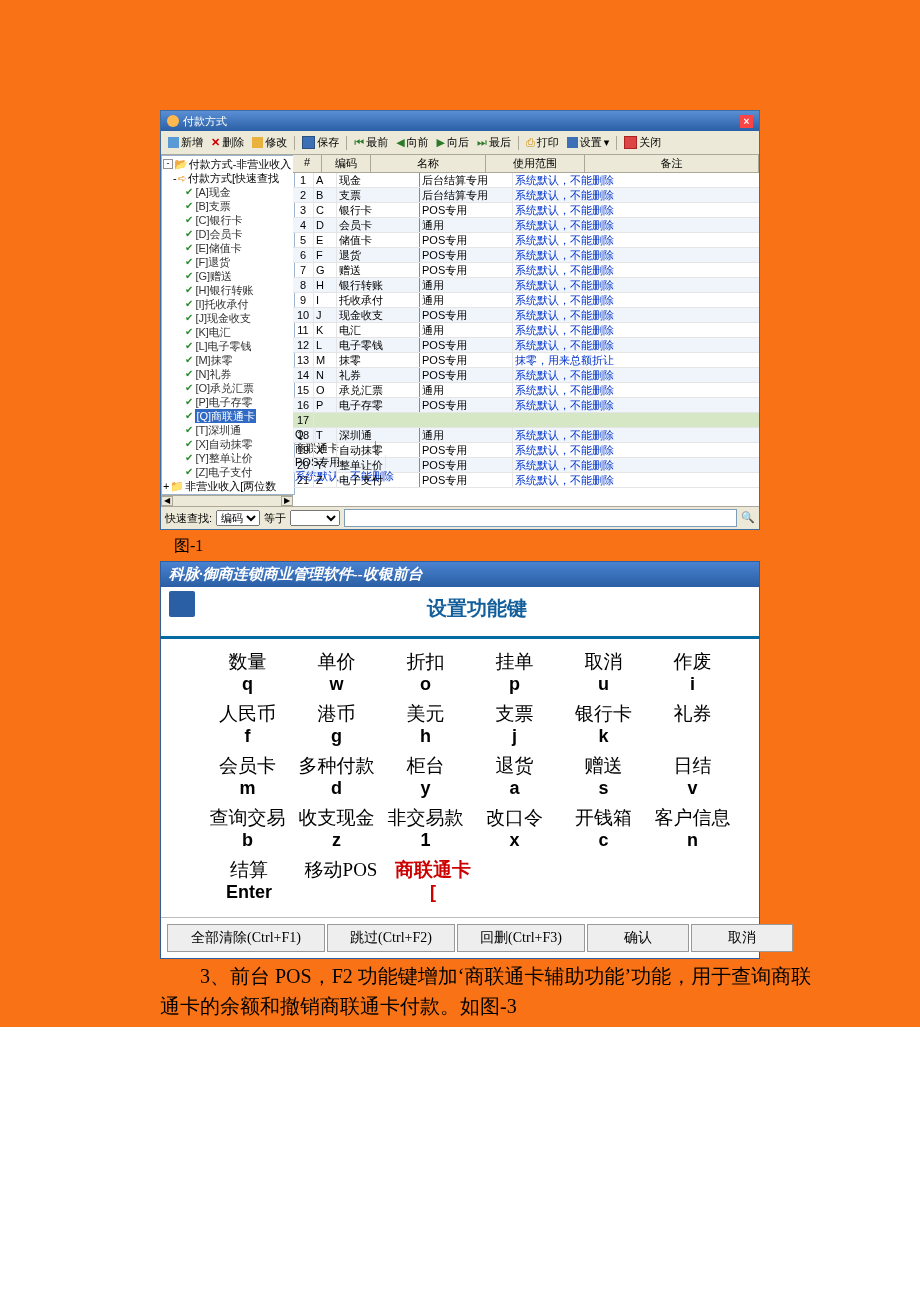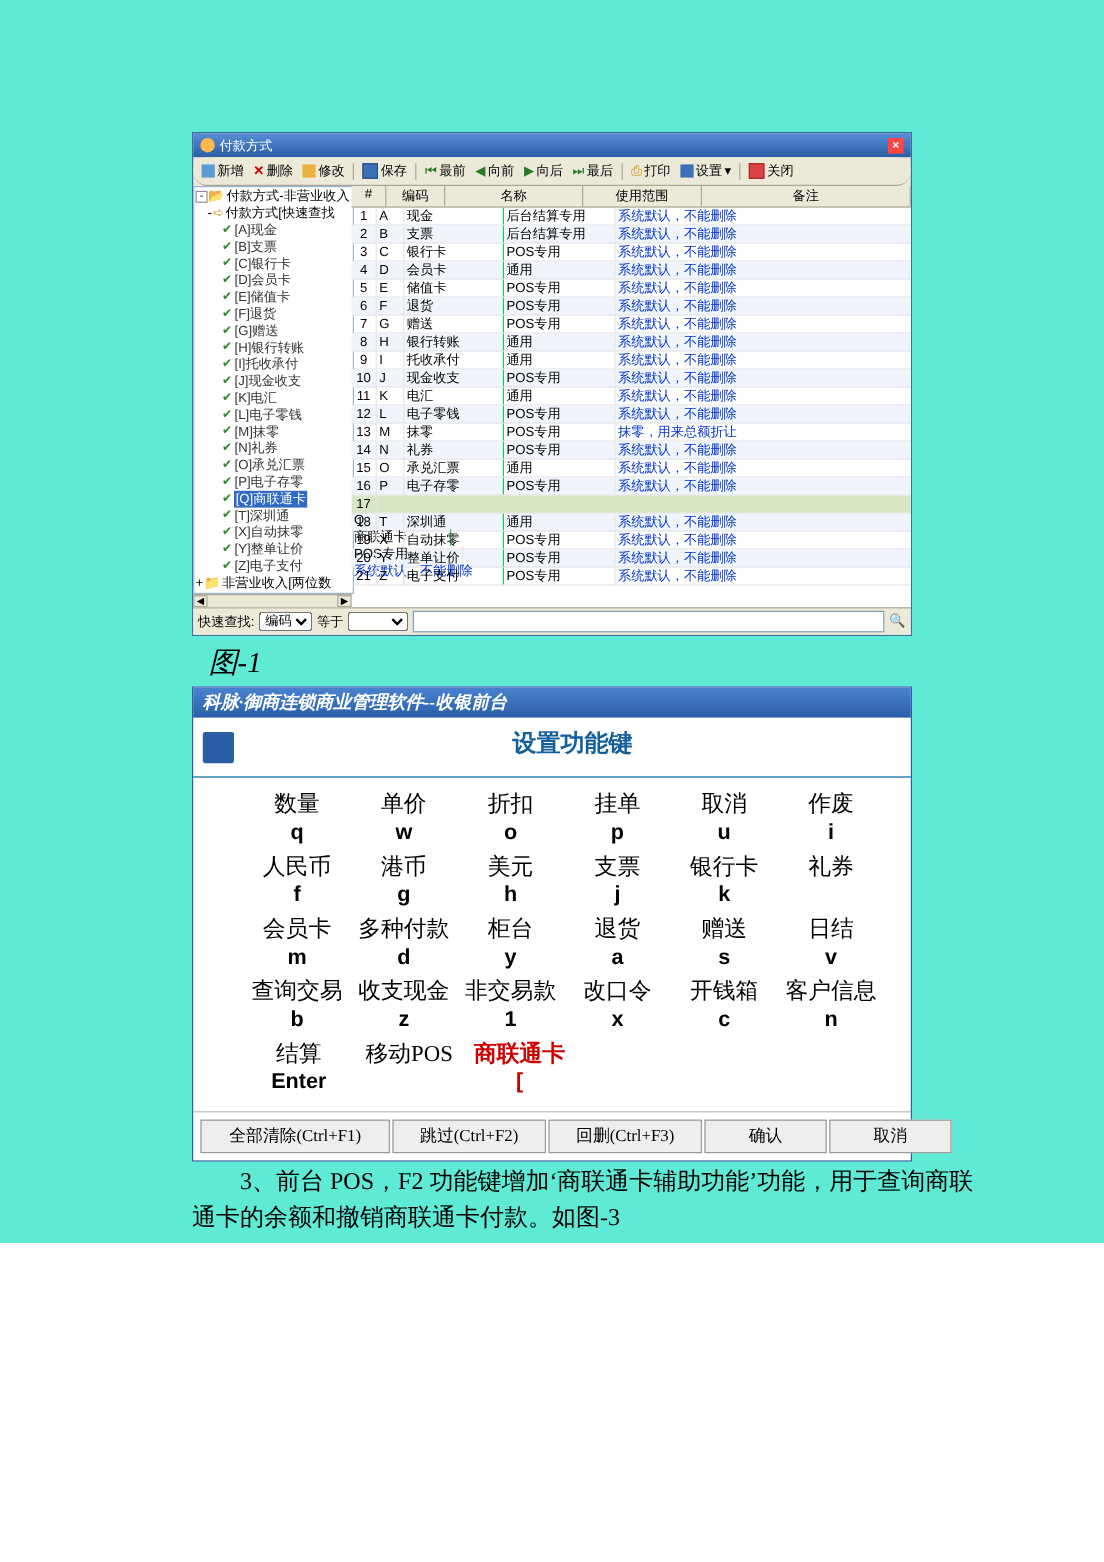--- a/index.html
+++ b/index.html
@@ -1,21 +1,21 @@
 <!DOCTYPE html>
 <html><head>
 <meta charset="utf-8">
 <style>
 body { margin:0; padding:0; font-family:"SimSun","Microsoft YaHei",sans-serif; background:#fff; color:#000; font-size:14px; }
-.page { width:920px; margin:0 auto; background:#5eead4; padding-top:110px; padding-left:160px; padding-right:106px; box-sizing:border-box; }
+.page { width:920px; margin:0 auto; background:#f97316; padding-top:110px; padding-left:160px; padding-right:106px; box-sizing:border-box; }
 .win1 { border:1px solid #3a6ea5; width:598px; background:#ece9d8; position:relative; }
 .titlebar { background:linear-gradient(#5a8fd6,#2a5fa5); color:#fff; font-size:11px; padding:2px 6px; display:flex; align-items:center; height:16px; }
 .titlebar .ticon { width:12px; height:12px; background:#ffb84d; border-radius:50%; margin-right:4px; display:inline-block; }
 .titlebar .close { margin-left:auto; width:13px; height:13px; background:#f44; color:#fff; text-align:center; line-height:13px; font-size:10px; font-weight:bold; cursor:pointer; }
-.toolbar1 { background:#ece9d8; border-bottom:1px solid #aca899; padding:3px 4px; display:flex; align-items:center; gap:2px; font-size:11px;border-radius:12px; }
+.toolbar1 { background:#ece9d8; border-bottom:1px solid #aca899; padding:3px 4px; display:flex; align-items:center; gap:2px; font-size:11px; }
 .toolbar1 .tbtn { display:inline-flex; align-items:center; gap:2px; padding:1px 3px; cursor:pointer; }
 .toolbar1 .sep { width:1px; height:14px; background:#aca899; margin:0 2px; }
 .sq-icon { width:11px; height:11px; display:inline-block; }
 .body1 { display:flex; background:#fff; }
 .tree { width:130px; border:1px solid #9db4cc; background:#fff; font-size:11px; line-height:14px; padding:1px; overflow:hidden; }
 .tree-node { white-space:nowrap; }
 .tree-root { display:flex; align-items:center; gap:1px; }
 .tree-root .minus { width:8px; height:8px; border:1px solid #919191; text-align:center; line-height:6px; font-size:9px; }
 .tree-leaf { padding-left:22px; display:flex; align-items:center; gap:2px; color:#333; }
 .tree-leaf .chk { color:#2a8a2a; font-size:10px; }
@@ -30,26 +30,26 @@
 .grow { display:flex; border-bottom:1px solid #e5e5e5; height:14px; line-height:14px; }
 .gc1{width:20px;text-align:center;border-right:1px solid #e5e5e5;}
 .gc2{width:20px;border-right:1px solid #e5e5e5;padding-left:2px;}
 .gc3{width:80px;border-right:1px solid #22c55e;padding-left:2px;}
 .gc4{width:90px;border-right:1px solid #e5e5e5;padding-left:2px;}
 .gc5{flex:1;padding-left:2px;color:#0033cc;}
 .qfind { background:#ece9d8; border-top:1px solid #aca899; padding:2px 4px; font-size:11px; display:flex; align-items:center; gap:4px; }
 .qfind select { font-size:11px; height:16px; }
 .qfind input[type=text] { flex:1; font-size:11px; height:14px; border:1px solid #7f9db9; }
 .qfind .mag { width:14px; height:14px; color:#c08b2e; text-align:center; }
-.caption { font-size:24px; padding:6px 14px 4px 14px; font-family:"SimSun";font-style:italic; }
+.caption { font-size:16px; padding:6px 14px 4px 14px; font-family:"SimSun"; }
 .doctext { font-size:20px; line-height:1.5; padding:2px 0 6px 0; font-family:"SimSun"; }
 .win2 { border:1px solid #2a5fa5; width:598px; background:#fff; }
 .tb2 { background:linear-gradient(#4a82d0,#2a5fa5); color:#fff; font-style:italic; font-weight:bold; font-size:15px; padding:3px 8px; font-family:"KaiTi","SimSun"; }
 .hdr2 { text-align:center; color:#135f9c; font-family:"KaiTi","SimSun"; font-size:20px; font-weight:bold; padding:8px 0 4px 0; margin-bottom:10px; }
-.hdr2-wrap { border-bottom:1px solid #0369a1; display:flex; align-items:center; }
+.hdr2-wrap { border-bottom:3px solid #0369a1; display:flex; align-items:flex-start; }
 .hdr2-wrap .posicon { width:26px; height:26px; margin:4px 0 4px 8px; background:#2a5fa5; display:inline-block; border-radius:2px; }
 .keygrid { padding:12px 22px 6px 22px; }
 .krow { display:flex;margin-left:20px; }
 .kcell { width:92px; text-align:center; }
 .klab { font-size:19px; font-family:"SimSun"; line-height:22px; }
 .kkey { font-size:18px; font-weight:bold; font-family:Arial,sans-serif; line-height:22px; }
 .red { color:#c00; font-weight:bold; }
 .btnrow { border-top:1px solid #bbb; padding:6px 6px; display:flex; gap:2px; font-size:14px; font-family:"SimSun"; }
 .wbtn { border:1px solid #999; background:#eee; padding:4px 4px; text-align:center; cursor:pointer; }
 .wbtn.double { flex:0 0 148px; } .wbtn.single { flex:0 0 92px; }

